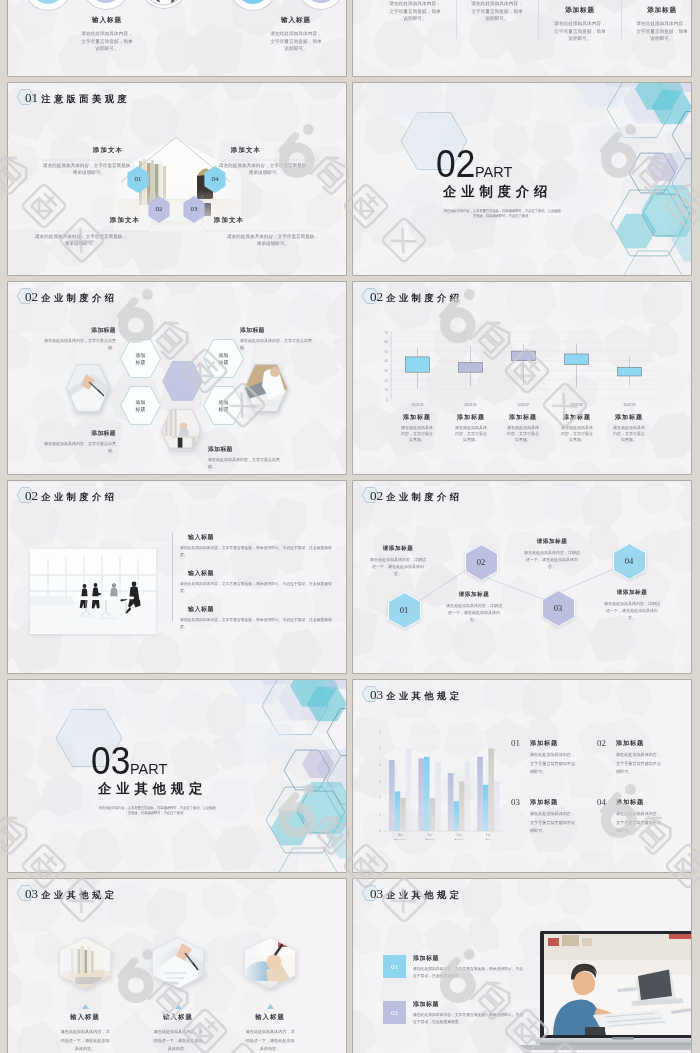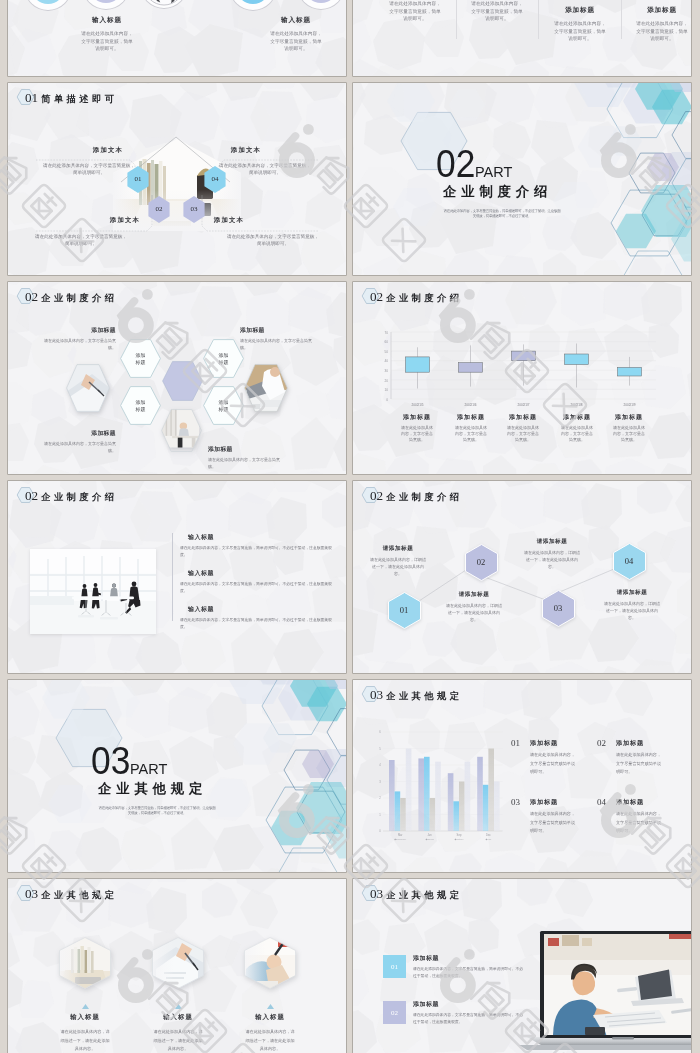--- a/index.html
+++ b/index.html
@@ -351,21 +351,21 @@
             <rect width="338" height="192" fill="#f4f4f6"></rect>
             <use href="#polybg" transform="translate(-70,-10) scale(1.0)"></use>
           </svg>
         </div>
         <div class="stitle">
           <svg class="shex" viewBox="0 0 20 18">
             <polygon points="5.4,0.6 14.6,0.6 19.4,9 14.6,17.4 5.4,17.4 0.6,9" fill="#e4eef5" stroke="#9ab3c6" stroke-width="0.7"></polygon>
           </svg>
           <span class="tl">
             <span class="num">01</span>
-            <span class="txt">简单描述即可</span>
+            <span class="txt">注意版面美观度</span>
           </span>
         </div>
         <div class="cnt">
           <div class="s3photo"><svg viewBox="0 0 128 92" preserveAspectRatio="none">
               <defs>
                 <clipPath id="pent3">
                   <polygon points="64,0 128,34 128,92 0,92 0,34"></polygon>
                 </clipPath>
                 <linearGradient id="g3f" x1="0" y1="0" x2="0" y2="1">
                   <stop offset="0.55" stop-color="#f4f4f6" stop-opacity="0"></stop>

